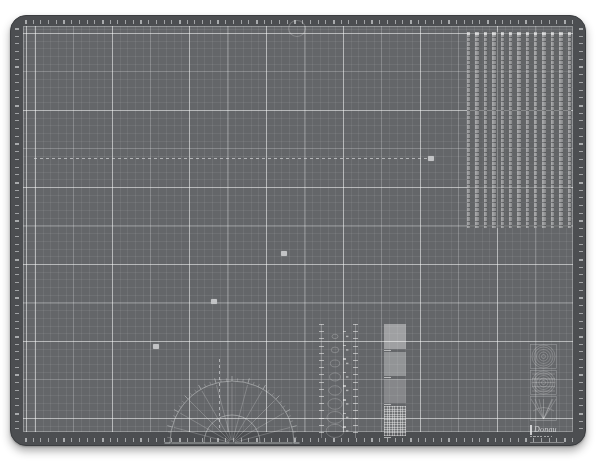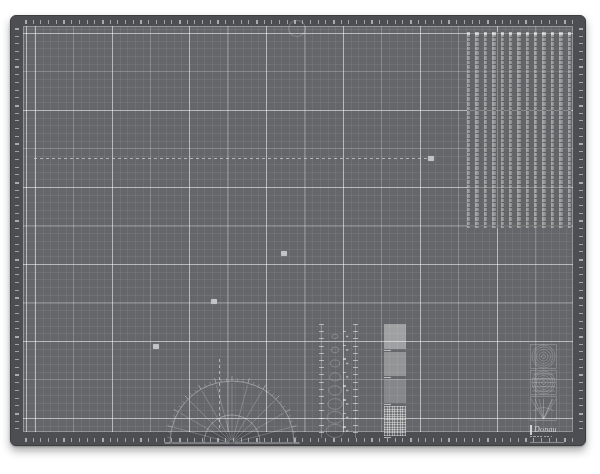--- a/index.html
+++ b/index.html
@@ -5,21 +5,21 @@
   html,body{margin:0;padding:0;}
   body{
     width:600px;height:474px;background:#ffffff;overflow:hidden;
     font-family:"Liberation Sans", sans-serif;position:relative;
   }
   
   #mat{
     position:absolute;left:10px;top:15px;width:576px;height:431px;
     background:var(--mat-border,#4c4e51);
     border:1px solid var(--mat-rim,#3b3d40);
-    border-radius:6px;box-sizing:border-box;
+    border-radius:16px;box-sizing:border-box;
     box-shadow:0 5px 8px rgba(40,40,40,.38), 0 1px 2px rgba(0,0,0,.25);
   }
   
   #field{
     position:absolute;left:12px;top:10px;width:550px;height:406px;
     background-color:var(--field,#646669);
     border:1px solid rgba(255,255,255,.30);
     box-sizing:border-box;
     background-image:
       repeating-linear-gradient(to right, var(--grid-major,rgba(255,255,255,.40)) 0 1px, transparent 1px 77px),

